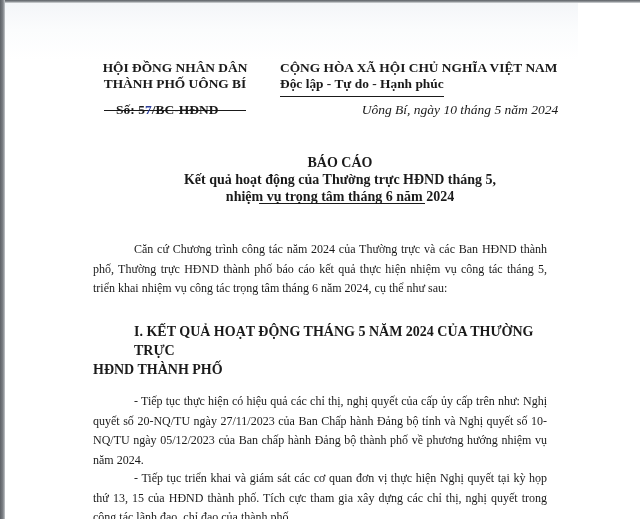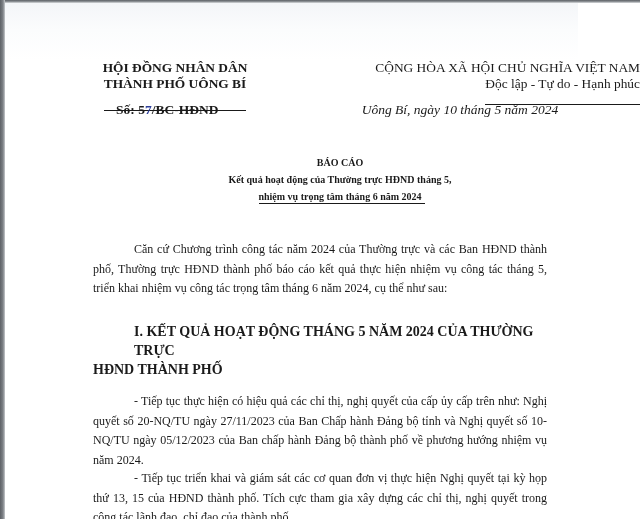--- a/index.html
+++ b/index.html
@@ -50,44 +50,44 @@
       position: absolute;
       left: 116px; top: 102px;
       font-size: 13.5px;
       font-weight: bold;
     }
     .doc-number .num-hand { color: #2c3e9a; }
 
     .hdr-right {
       position: absolute;
       left: 280px; top: 60px; width: 360px;
-      text-align: right;
-      font-weight: normal;
+      text-align: left;
+      font-weight: bold;
       font-size: 13.4px;
       line-height: 16px;
     }
     .hdr-right .motto {
       display: inline-block;
       border-bottom: 1px solid #1a1a1a;
-      padding-bottom: 12px;
+      padding-bottom: 4px;
     }
     .date-line {
       position: absolute;
       left: 280px; top: 102px; width: 360px;
       text-align: center;
       font-style: italic;
       font-size: 13.5px;
     }
 
     .title-block {
       position: absolute;
       left: 60px; top: 154px; width: 560px;
       text-align: center;
       font-weight: bold;
-      font-size: 10px;
+      font-size: 14px;
       line-height: 17px;
     }
 
     .para {
       position: absolute;
       left: 93px; width: 454px;
       font-size: 12px;
       line-height: 19.5px;
       text-align: justify;
       text-align-last: left;

